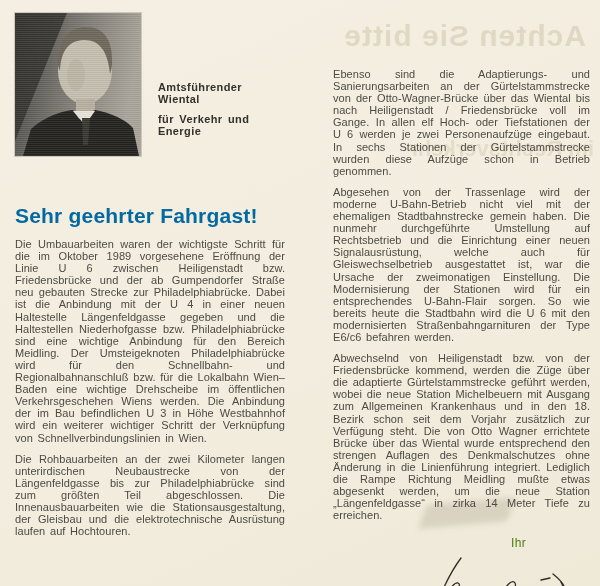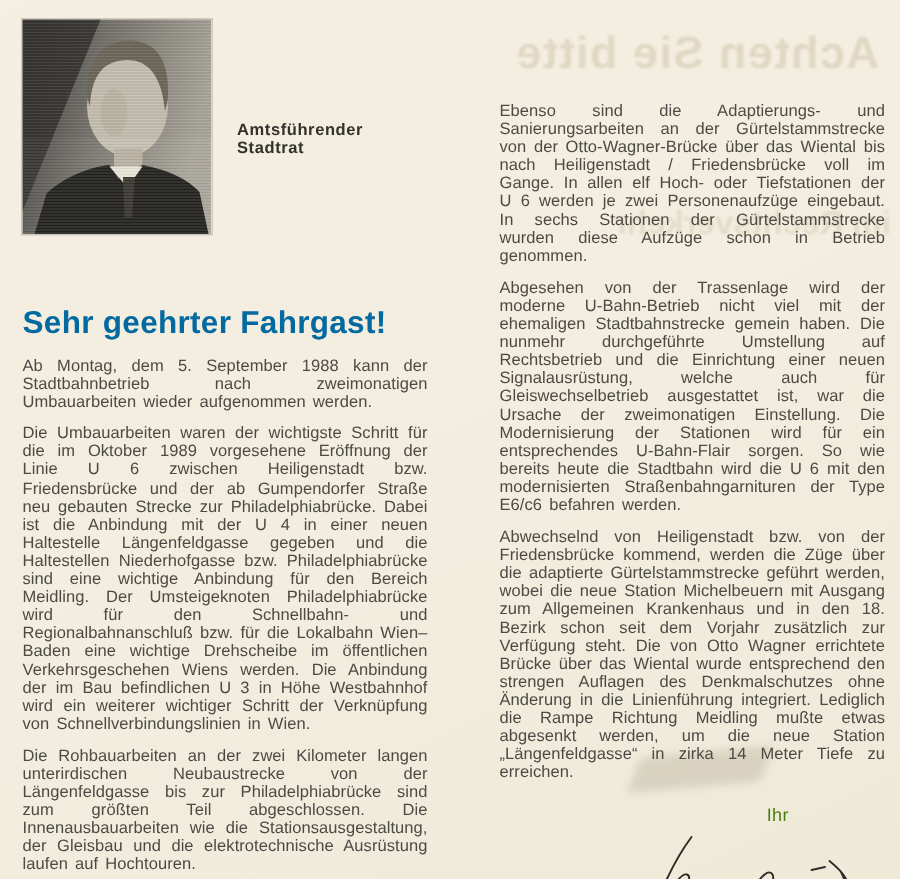--- a/index.html
+++ b/index.html
@@ -81,27 +81,27 @@
         <ellipse cx="70" cy="58" rx="27" ry="33" fill="#c6c0b1"></ellipse>
         <path d="M43,52 C42,24 56,14 71,14 C88,14 98,26 97,50 C97,54 96,58 95,61 C93,38 84,27 70,27 C55,27 46,36 45,58 Z" fill="#6f685b"></path>
         <ellipse cx="61" cy="62" rx="9" ry="16" fill="#b3ac9c" opacity="0.45"></ellipse>
         <rect x="61" y="86" width="19" height="15" fill="#b9b2a2"></rect>
         <path d="M8,143 L16,116 C30,103 48,98 58,97 L64,106 L80,97 C96,100 110,106 118,115 L124,143 Z" fill="#24231f"></path>
         <polygon points="58,98 70,112 80,98" fill="#e8e4d7"></polygon>
         <polygon points="67,105 75,105 73,132 68,132" fill="#3b3832"></polygon>
       </svg>
     </div>
     <div class="author-text">
-      <div class="author-title t1">Amtsführender Stadtrat</div>
+      <div class="author-title t1">Amtsführender Wiental</div>
+      <div class="author-title t2">für Verkehr und Energie</div>
     </div>
   </div>
 
   <h1 class="salutation">Sehr geehrter Fahrgast!</h1>
 
-  <p class="body-par">Ab Montag, dem 5. September 1988 kann der Stadtbahnbetrieb nach zweimonatigen Umbauarbeiten wieder aufgenommen werden.</p>
   <p class="body-par">Die Umbauarbeiten waren der wichtigste Schritt für die im Oktober 1989 vorgesehene Eröffnung der Linie U 6 zwischen Heiligenstadt bzw. Friedensbrücke und der ab Gumpendorfer Straße neu gebauten Strecke zur Philadelphiabrücke. Dabei ist die Anbindung mit der U 4 in einer neuen Haltestelle Längenfeldgasse gegeben und die Haltestellen Niederhofgasse bzw. Philadelphiabrücke sind eine wichtige Anbindung für den Bereich Meidling. Der Umsteigeknoten Philadelphiabrücke wird für den Schnellbahn- und Regionalbahnanschluß bzw. für die Lokalbahn Wien–Baden eine wichtige Drehscheibe im öffentlichen Verkehrsgeschehen Wiens werden. Die Anbindung der im Bau befindlichen U 3 in Höhe Westbahnhof wird ein weiterer wichtiger Schritt der Verknüpfung von Schnellverbindungslinien in Wien.</p>
   <p class="body-par">Die Rohbauarbeiten an der zwei Kilometer langen unterirdischen Neubaustrecke von der Längenfeldgasse bis zur Philadelphiabrücke sind zum größten Teil abgeschlossen. Die Innenausbauarbeiten wie die Stationsausgestaltung, der Gleisbau und die elektrotechnische Ausrüstung laufen auf Hochtouren.</p>
 </div>
 
 <div class="col col-right">
   <p class="body-par">Ebenso sind die Adaptierungs- und Sanierungsarbeiten an der Gürtelstammstrecke von der Otto-Wagner-Brücke über das Wiental bis nach Heiligenstadt / Friedensbrücke voll im Gange. In allen elf Hoch- oder Tiefstationen der U 6 werden je zwei Personenaufzüge eingebaut. In sechs Stationen der Gürtelstammstrecke wurden diese Aufzüge schon in Betrieb genommen.</p>
   <p class="body-par">Abgesehen von der Trassenlage wird der moderne U-Bahn-Betrieb nicht viel mit der ehemaligen Stadtbahnstrecke gemein haben. Die nunmehr durchgeführte Umstellung auf Rechtsbetrieb und die Einrichtung einer neuen Signalausrüstung, welche auch für Gleiswechselbetrieb ausgestattet ist, war die Ursache der zweimonatigen Einstellung. Die Modernisierung der Stationen wird für ein entsprechendes U-Bahn-Flair sorgen. So wie bereits heute die Stadtbahn wird die U 6 mit den modernisierten Straßenbahngarnituren der Type E6/c6 befahren werden.</p>
   <p class="body-par">Abwechselnd von Heiligenstadt bzw. von der Friedensbrücke kommend, werden die Züge über die adaptierte Gürtelstammstrecke geführt werden, wobei die neue Station Michelbeuern mit Ausgang zum Allgemeinen Krankenhaus und in den 18. Bezirk schon seit dem Vorjahr zusätzlich zur Verfügung steht. Die von Otto Wagner errichtete Brücke über das Wiental wurde entsprechend den strengen Auflagen des Denkmalschutzes ohne Änderung in die Linienführung integriert. Lediglich die Rampe Richtung Meidling mußte etwas abgesenkt werden, um die neue Station „Längenfeldgasse“ in zirka 14 Meter Tiefe zu erreichen.</p>
 
   <div class="closing">Ihr</div>

